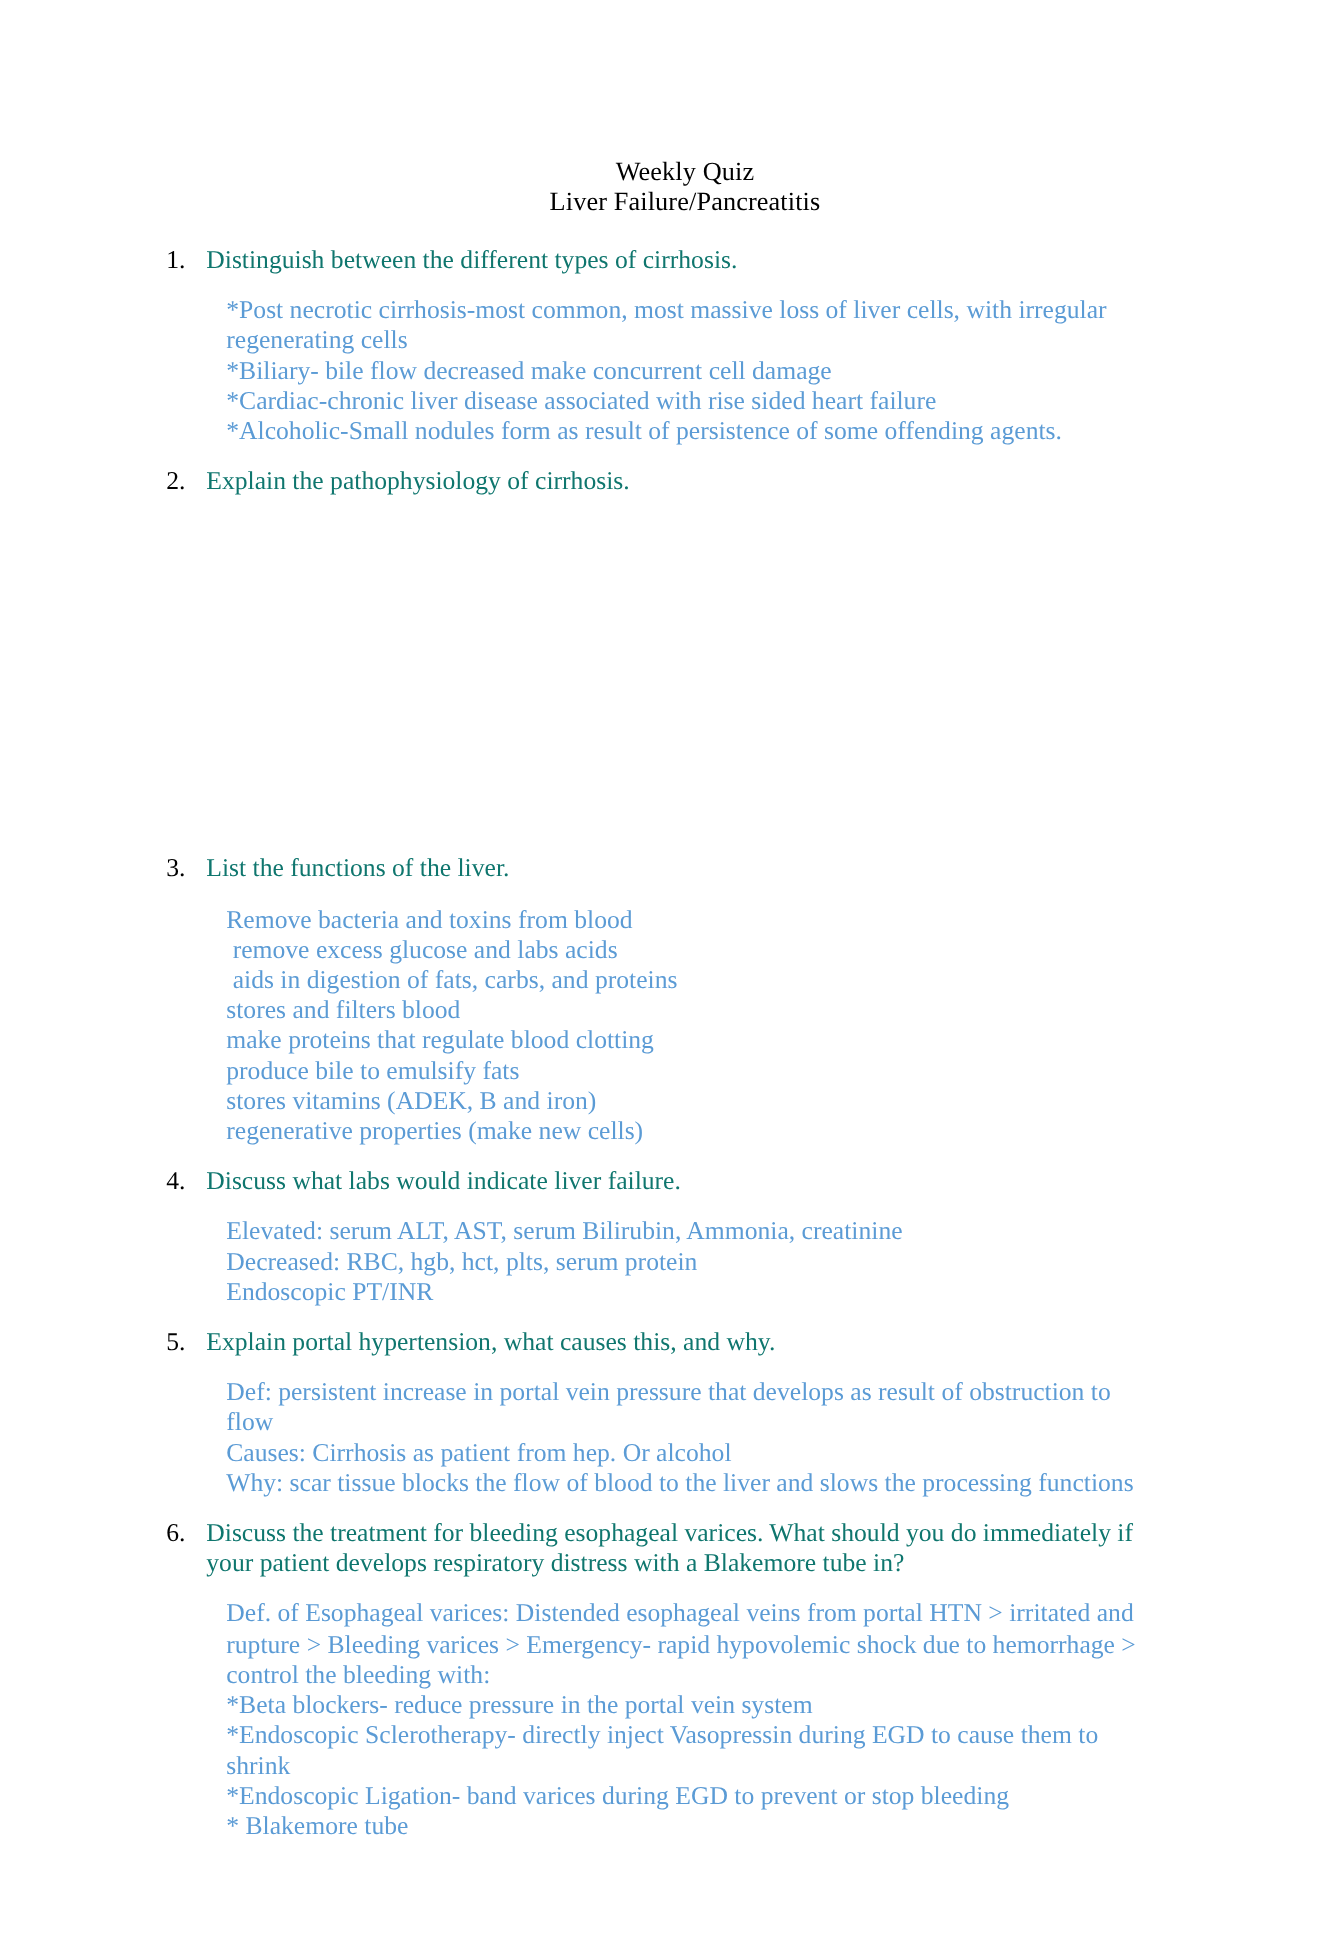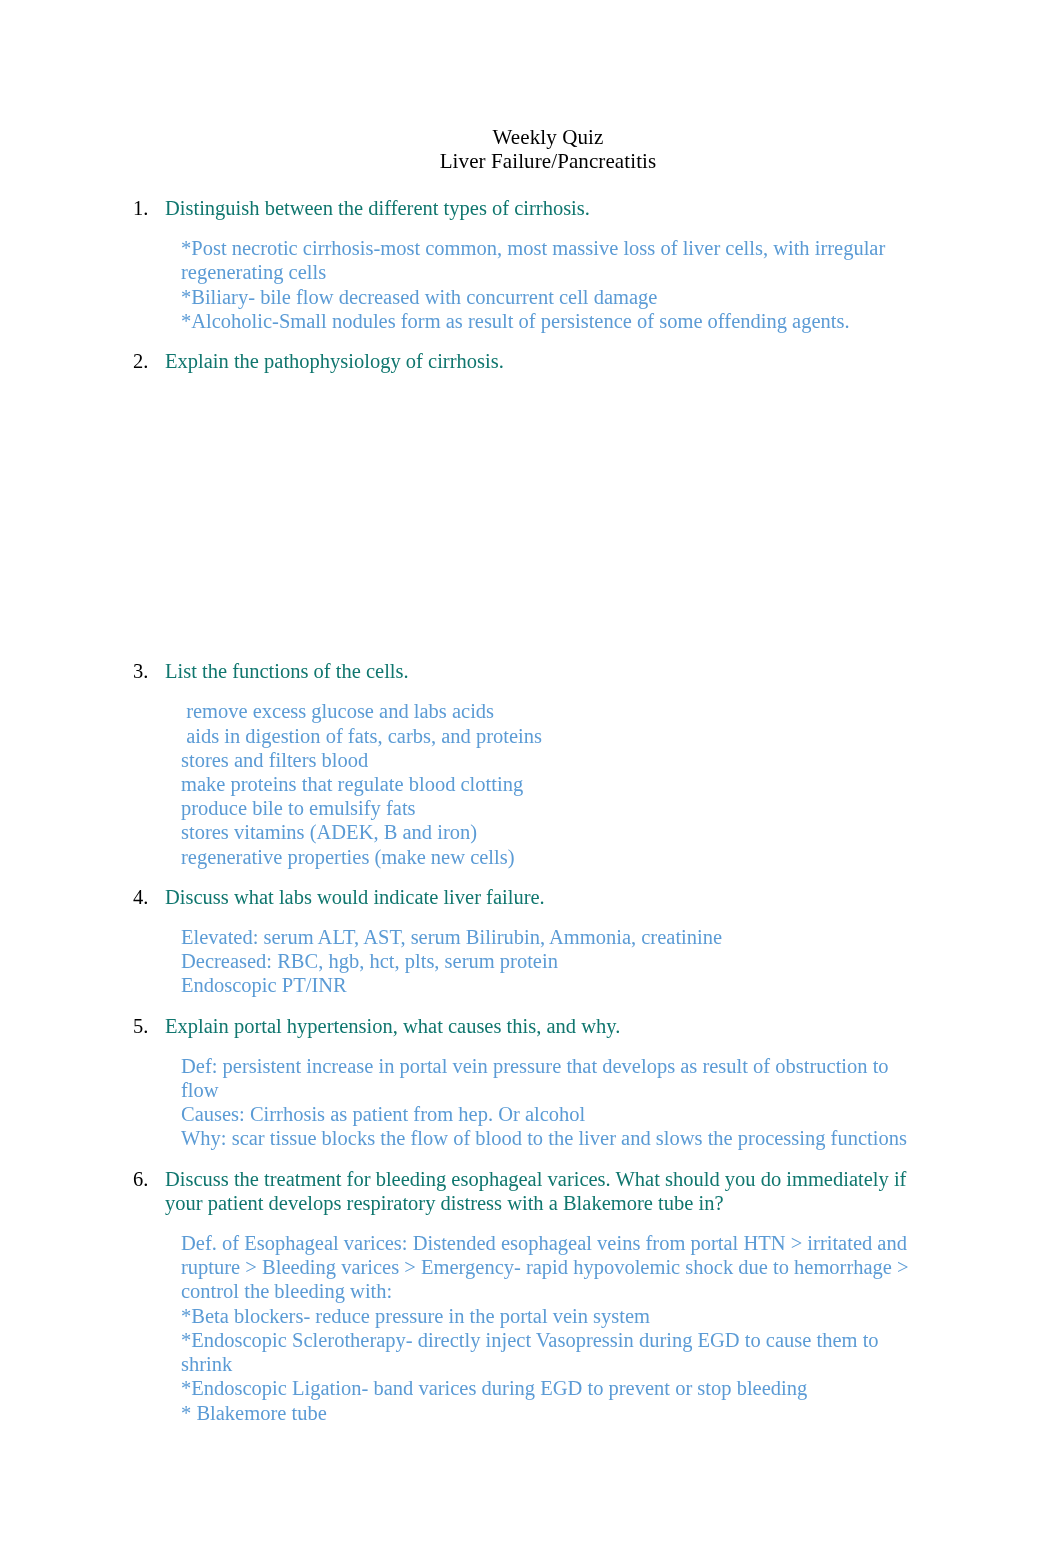--- a/index.html
+++ b/index.html
@@ -90,35 +90,37 @@
     <div class="title-line">Liver Failure/Pancreatitis</div>
   </div>
 
   <div class="body-area">
 
     <div class="qitem">
       <span class="qnum">1.</span>
       <div class="qtext">Distinguish between the different types of cirrhosis.</div>
       <div class="answers">
         <div class="aline">*Post necrotic cirrhosis-most common, most massive loss of liver cells, with irregular regenerating cells</div>
-        <div class="aline">*Biliary- bile flow decreased with concurrent cell damage</div>
+        <div class="aline">*Biliary- bile flow decreased make concurrent cell damage</div>
+        <div class="aline">*Cardiac-chronic liver disease associated with rise sided heart failure</div>
         <div class="aline">*Alcoholic-Small nodules form as result of persistence of some offending agents.</div>
       </div>
     </div>
 
     <div class="qitem">
       <span class="qnum">2.</span>
       <div class="qtext">Explain the pathophysiology of cirrhosis.</div>
       <div class="answers blank-gap"></div>
     </div>
 
     <div class="qitem">
       <span class="qnum">3.</span>
-      <div class="qtext">List the functions of the cells.</div>
+      <div class="qtext">List the functions of the liver.</div>
       <div class="answers">
+        <div class="aline">Remove bacteria and toxins from blood</div>
         <div class="aline"> remove excess glucose and labs acids</div>
         <div class="aline"> aids in digestion of fats, carbs, and proteins</div>
         <div class="aline">stores and filters blood</div>
         <div class="aline">make proteins that regulate blood clotting</div>
         <div class="aline">produce bile to emulsify fats</div>
         <div class="aline">stores vitamins (ADEK, B and iron)</div>
         <div class="aline">regenerative properties (make new cells)</div>
       </div>
     </div>
 

